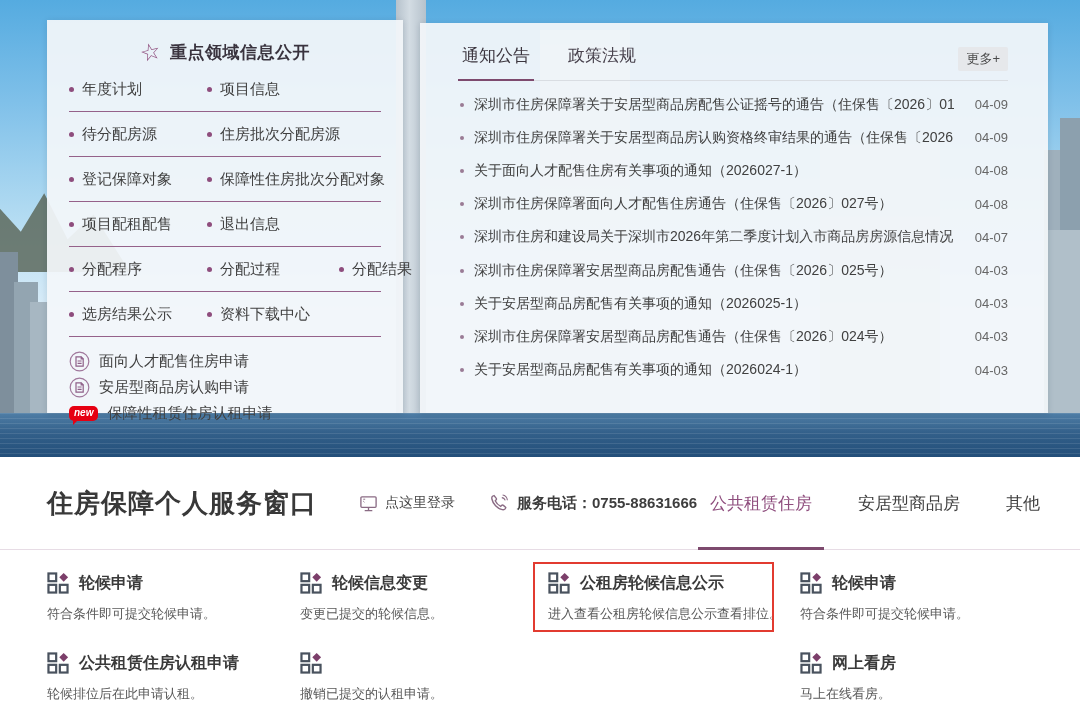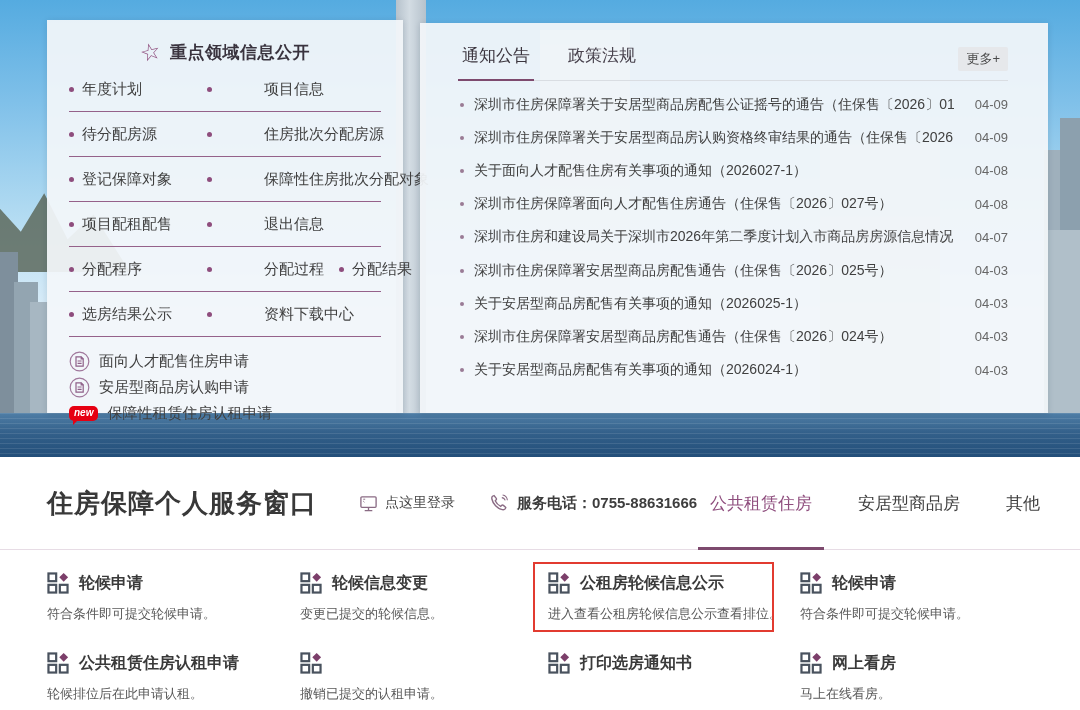--- a/index.html
+++ b/index.html
@@ -21,21 +21,21 @@
   .left-panel{left:47px;top:20px;width:356px;height:393px;padding:0 22px;}
   .right-panel{left:420px;top:23px;width:628px;height:390px;padding:0 40px;}
 
   .lp-title{display:flex;justify-content:center;align-items:center;gap:9px;
             margin-top:17px;height:30px;font-size:17px;font-weight:bold;color:#39333e;letter-spacing:.5px;}
   .star{color:#8e4d7d;font-size:23px;line-height:1;transform:rotate(-14deg);font-weight:normal;}
 
   .link-row{display:flex;align-items:center;gap:20px;min-height:44px;border-bottom:1px solid #95618a;}
   .link-row .link{display:flex;align-items:center;font-size:15px;color:#3f3f3f;text-decoration:none;white-space:nowrap;cursor:pointer;}
   .link-row .link:first-child{min-width:118px;}
-  .link-row .link:nth-child(2){min-width:112px;gap:44px;}
+  .link-row .link:nth-child(2){min-width:112px;}
   .dot{width:5px;height:5px;border-radius:50%;background:#8e4d7d;display:inline-block;margin-right:8px;flex:0 0 auto;}
 
   .quick-links{margin-top:11px;}
   .quick-link{display:flex;align-items:center;gap:9px;height:26px;font-size:15px;color:#3f3f3f;text-decoration:none;cursor:pointer;}
   .quick-link svg{flex:0 0 auto;}
   .new-badge{display:inline-block;position:relative;background:#e60012;color:#fff;font-size:10px;
              font-style:italic;font-weight:bold;padding:2px 5px 3px;border-radius:5px;line-height:1;}
   .new-badge::after{content:"";position:absolute;left:4px;bottom:-4px;
              border:3px solid transparent;border-top-color:#e60012;border-left-color:#e60012;}
 
@@ -363,31 +363,20 @@
                 <rect x="1.6" y="1.6" width="8.4" height="8.4" stroke="#49525e" stroke-width="2.4"></rect>
                 <rect x="1.6" y="14" width="8.4" height="8.4" stroke="#49525e" stroke-width="2.4"></rect>
                 <rect x="14" y="14" width="8.4" height="8.4" stroke="#49525e" stroke-width="2.4"></rect>
                 <path d="M18.2 1 L23 5.8 L18.2 10.6 L13.4 5.8 Z" fill="#7c3f6a"></path>
               </svg>
             </span>
           </div>
           <div class="cell-desc">撤销已提交的认租申请。</div>
         </div>
         <div class="service-cell">
-          <div class="cell-head">
-            <span style="display: flex;">
-              <svg width="22" height="22" viewBox="0 0 24 24" fill="none">
-                <rect x="1.6" y="1.6" width="8.4" height="8.4" stroke="#49525e" stroke-width="2.4"></rect>
-                <rect x="1.6" y="14" width="8.4" height="8.4" stroke="#49525e" stroke-width="2.4"></rect>
-                <rect x="14" y="14" width="8.4" height="8.4" stroke="#49525e" stroke-width="2.4"></rect>
-                <path d="M18.2 1 L23 5.8 L18.2 10.6 L13.4 5.8 Z" fill="#7c3f6a"></path>
-              </svg>
-            </span>
-            <a class="cell-title">打印选房通知书</a>
-          </div>
         </div>
         <div class="service-cell">
           <div class="cell-head">
             <span style="display: flex;">
               <svg width="22" height="22" viewBox="0 0 24 24" fill="none">
                 <rect x="1.6" y="1.6" width="8.4" height="8.4" stroke="#49525e" stroke-width="2.4"></rect>
                 <rect x="1.6" y="14" width="8.4" height="8.4" stroke="#49525e" stroke-width="2.4"></rect>
                 <rect x="14" y="14" width="8.4" height="8.4" stroke="#49525e" stroke-width="2.4"></rect>
                 <path d="M18.2 1 L23 5.8 L18.2 10.6 L13.4 5.8 Z" fill="#7c3f6a"></path>
               </svg>

